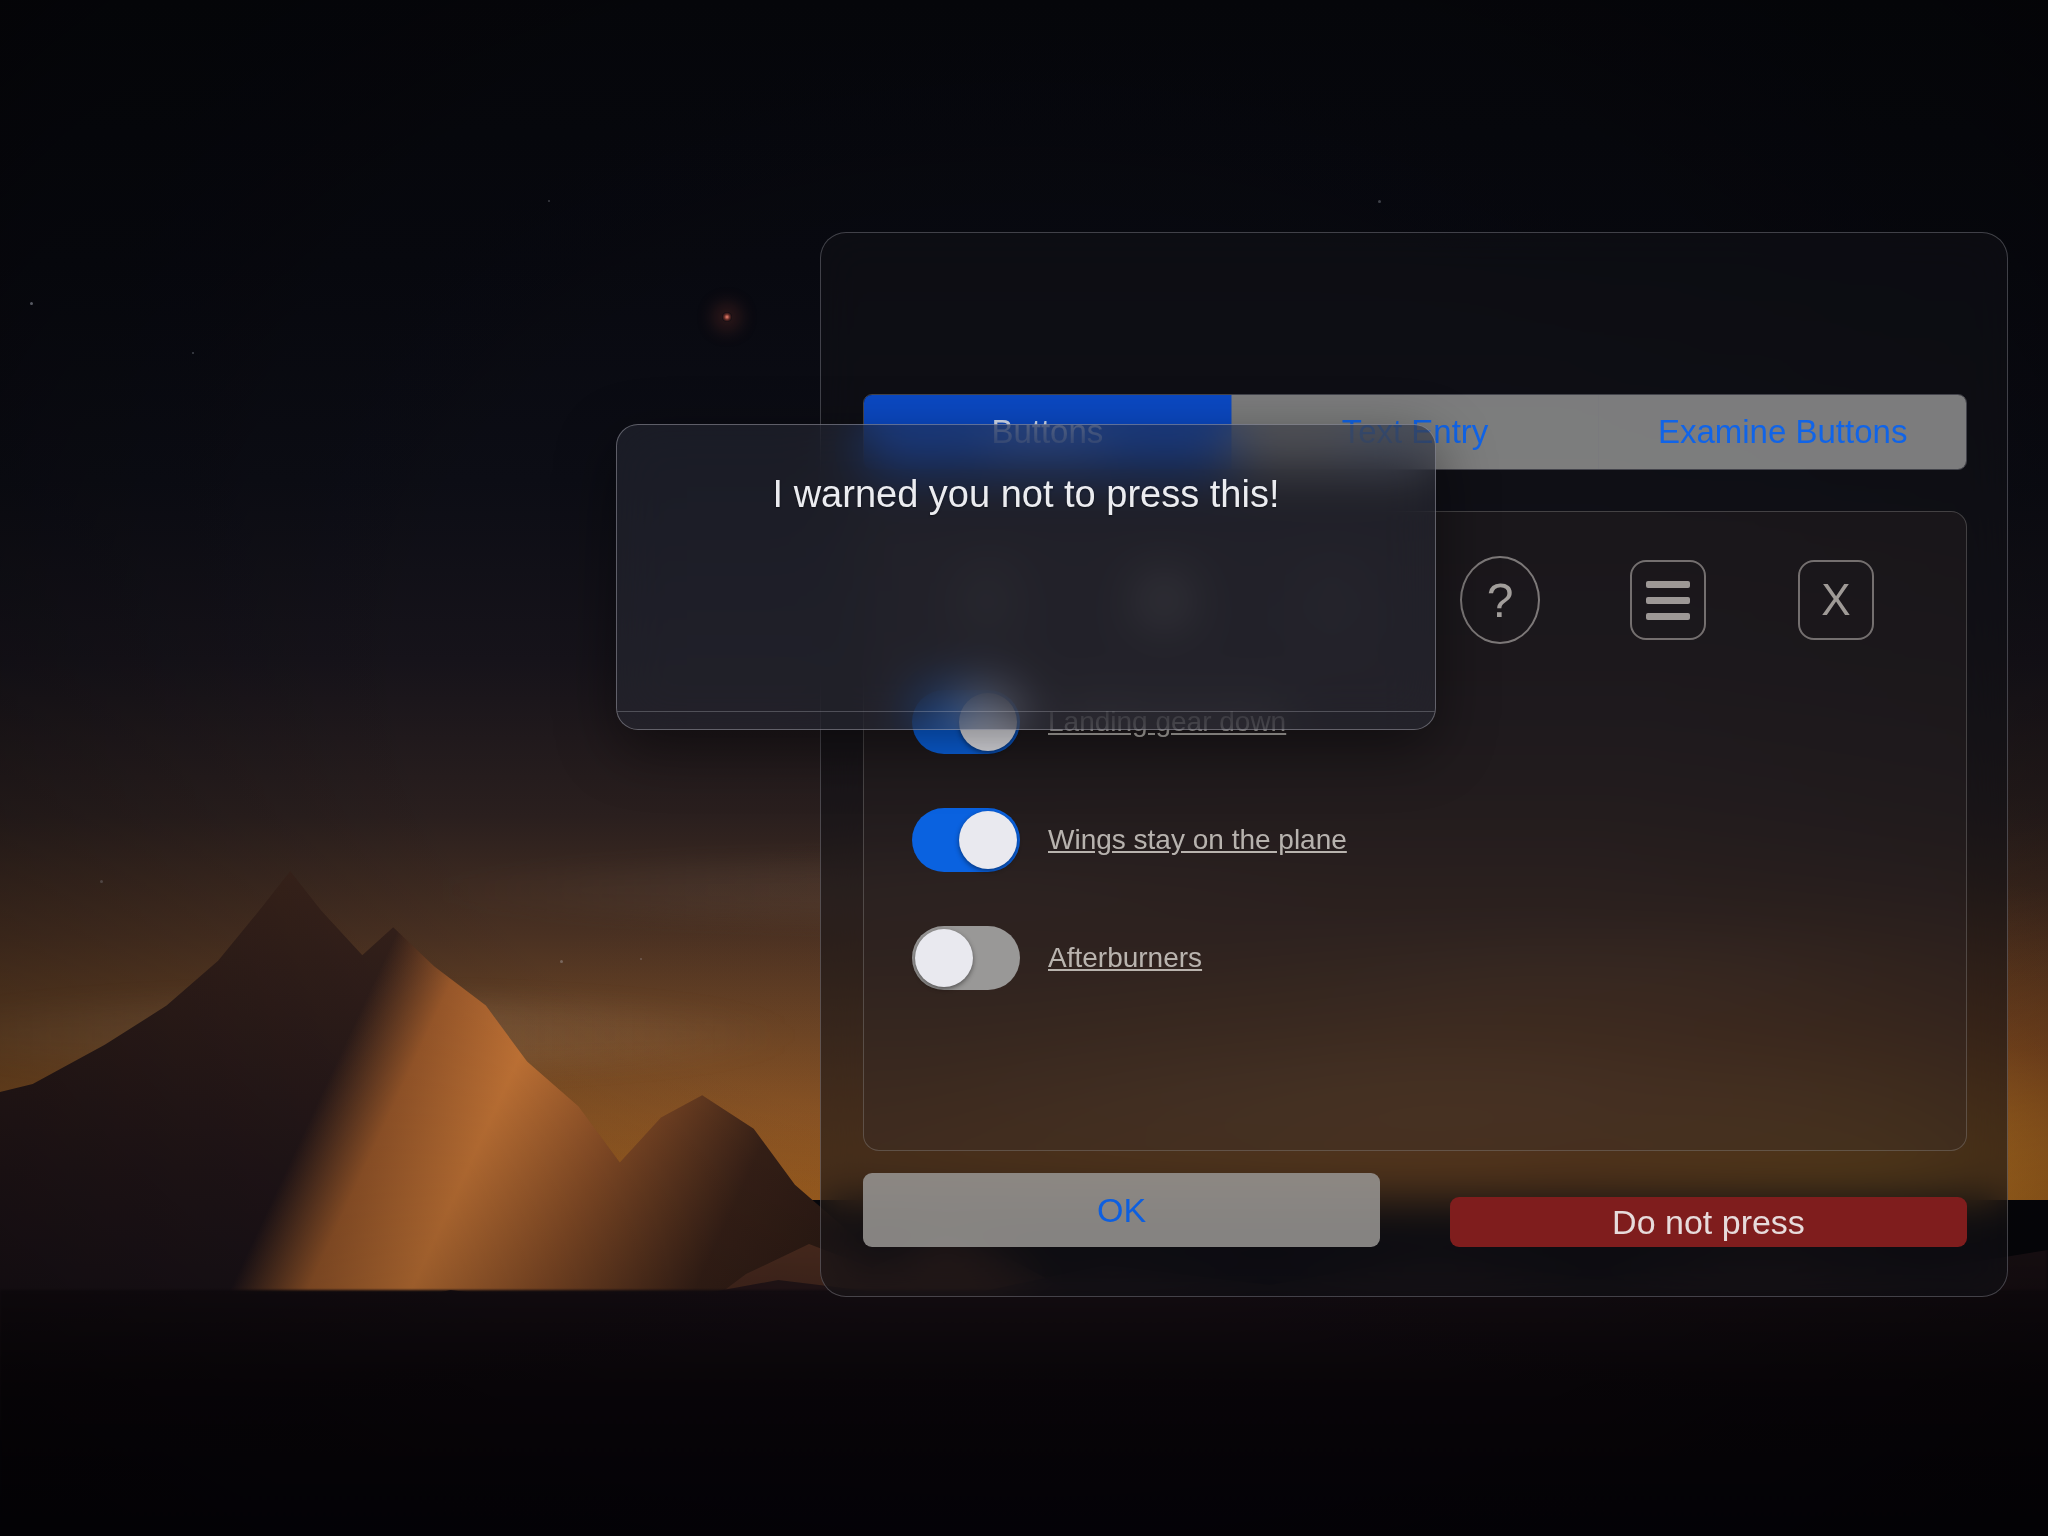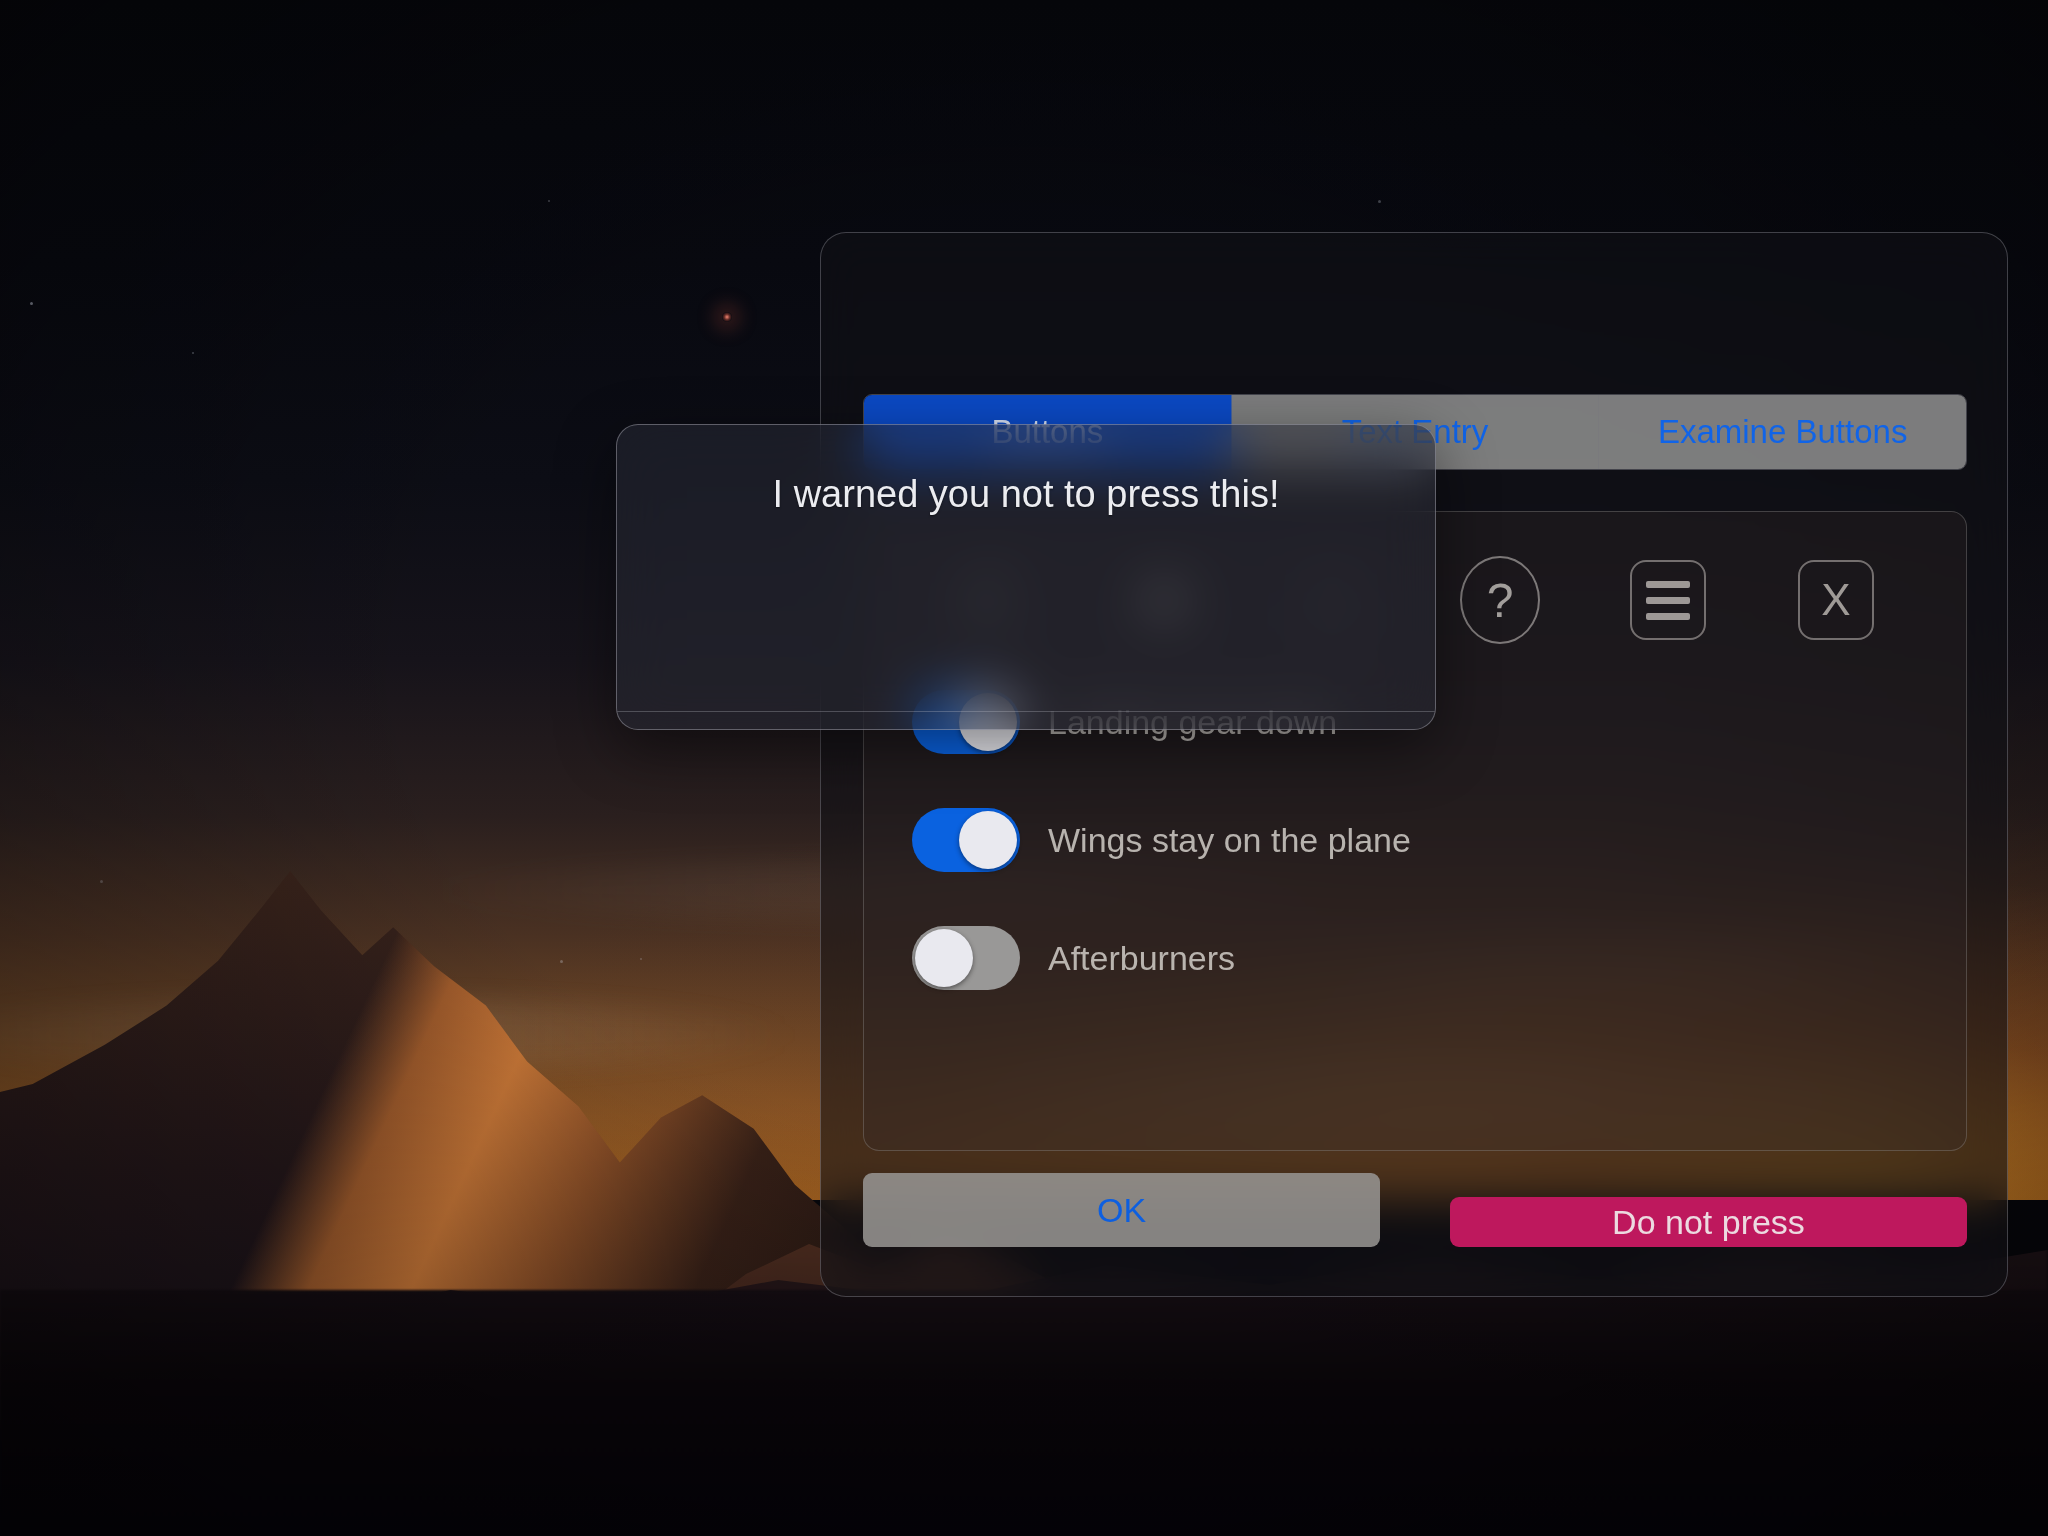--- a/index.html
+++ b/index.html
@@ -200,39 +200,40 @@
   .switch.off { background: rgba(168,168,168,0.88); }
   .knob {
     position: absolute; top: 3px; width: 58px; height: 58px;
     border-radius: 50%;
     background: #e9e9ef;
     box-shadow: 0 2px 5px rgba(0,0,0,0.45);
   }
   .switch.on  .knob { right: 3px; }
   .switch.off .knob { left: 3px; }
   .switch-label {
-    font-size: 34px;
+    font-size: 28px;
     color: rgba(216,212,208,0.82);
     white-space: nowrap;
+    text-decoration: underline;
   }
 
   
   .bottom-buttons {
     position: absolute; left: 42px; top: 940px;
     width: 1104px; height: 74px;
     display: flex; gap: 70px;
   }
   .btn {
     flex: 1 1 0;
     border-radius: 9px;
     display: flex; align-items: center; justify-content: center;
     font-size: 34px;
   }
   .btn-ok { background: rgba(150,148,146,0.88); color: #0d5fe0; }
-  .btn-danger { background: #be185d; color: rgba(240,235,235,0.92); margin-top: 24px; }
+  .btn-danger { background: #7f1d1d; color: rgba(240,235,235,0.92); margin-top: 24px; }
 
   
   #alert-dialog {
     position: absolute;
     left: 616px; top: 424px; width: 820px; height: 306px;
     border-radius: 22px;
     border: 1px solid rgba(195,195,205,0.40);
     background: rgba(40,42,52,0.55);
     backdrop-filter: blur(26px) saturate(110%);
     -webkit-backdrop-filter: blur(26px) saturate(110%);

